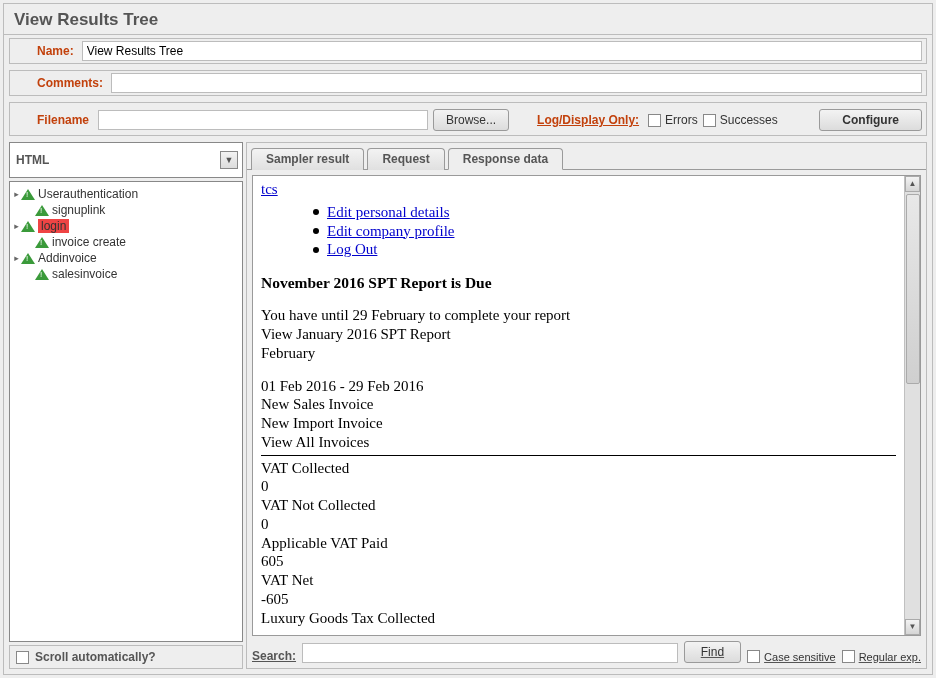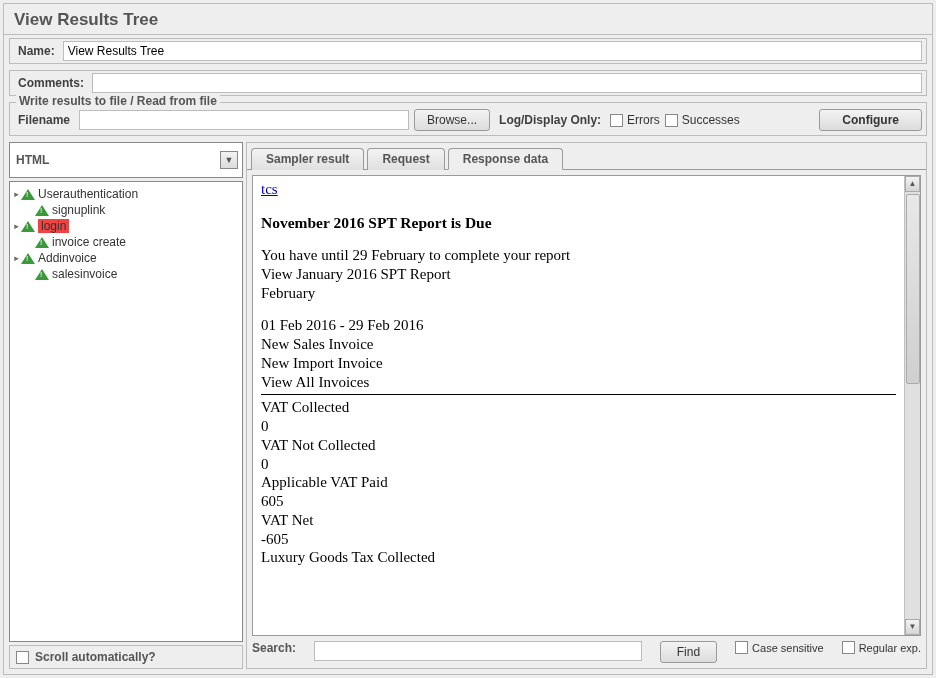--- a/index.html
+++ b/index.html
@@ -31,22 +31,23 @@
   .form-row {
     display: flex;
     align-items: center;
     border: 1px solid #bcbcbc;
     margin: 3px 5px;
     padding: 2px 4px;
     gap: 4px;
   }
   .form-label {
     font-weight: bold;
-    color: #404040;
+    color: #c2410c;
     padding: 2px 4px;
+    margin-left: 19px;
   }
   .form-input {
     flex: 1;
     border: 1px solid #bcbcbc;
     background: #fff;
     height: 20px;
     padding: 0 4px;
     font-size: 12px;
   }
   .fieldset {
@@ -257,25 +258,26 @@
     content: "";
     width: 6px; height: 6px; background: #000; border-radius: 50%;
     margin-right: 8px;
     display: inline-block;
   }
   .hr-line { border-top: 1px solid #000; margin: 3px 0; }
   .bold-line { font-weight: bold; font-size: 15.5px; }
 
   .search-row {
     display: flex;
-    align-items: flex-start;
+    align-items: flex-end;
     margin: 0 5px 5px 5px;
-    gap: 18px;
-    font-weight: bold;
-    color: #555;
+    gap: 6px;
+    font-weight: bold;
+    color: #555;
+    text-decoration: underline;
   }
   .search-row .form-input { flex: 1; font-weight: normal; }
   .search-row .btn { padding: 3px 16px; font-weight: normal; }
   .search-row label { font-weight: normal; font-size: 11px; color: #333; }
 </style>
 </head>
 <body>
 
 <div class="outer">
   <div class="title-bar">View Results Tree</div>
@@ -284,26 +286,25 @@
     <span class="form-label">Name:</span>
     <input class="form-input" value="View Results Tree" style="">
   </div>
 
   <div class="form-row">
     <span class="form-label">Comments:</span>
     <input class="form-input" value="" style="">
   </div>
 
   <div class="fieldset">
-    <span class="fieldset-legend">Write results to file / Read from file</span>
     <div class="file-row">
       <span class="form-label">Filename</span>
       <input class="form-input" style="width: 330px; flex: 0 0 auto;" value="">
       <button class="btn">Browse...</button>
-      <span class="form-label" style="font-weight:bold;">Log/Display Only:</span>
+      <span class="form-label" style="font-weight:bold;text-decoration:underline;">Log/Display Only:</span>
       <span class="chk-wrap">
         <span class="checkbox"></span>
         <span>Errors</span>
       </span>
       <span class="chk-wrap">
         <span class="checkbox"></span>
         <span>Successes</span>
       </span>
       <span style="flex:1"></span>
       <button class="btn btn-wide">Configure</button>
@@ -358,20 +359,31 @@
 
     <div class="right-pane">
       <div class="tabs">
         <div class="tab">Sampler result</div>
         <div class="tab">Request</div>
         <div class="tab active">Response data</div>
       </div>
       <div class="response-area">
         <div class="response-content">
           <a href="#">tcs</a>
+          <div class="bullets">
+            <div class="bullet-row">
+                <a href="#">Edit personal details</a>
+              </div>
+            <div class="bullet-row">
+                <a href="#">Edit company profile</a>
+              </div>
+            <div class="bullet-row">
+                <a href="#">Log Out</a>
+              </div>
+          </div>
           <div style="height:14px"></div>
           <div class="bold-line">November 2016 SPT Report is Due</div>
           <div style="height:14px"></div>
           <div>You have until 29 February to complete your report</div>
           <div>View January 2016 SPT Report</div>
           <div>February</div>
           <div style="height:14px"></div>
           <div>01 Feb 2016 - 29 Feb 2016</div>
           <div>New Sales Invoice</div>
           <div>New Import Invoice</div>

